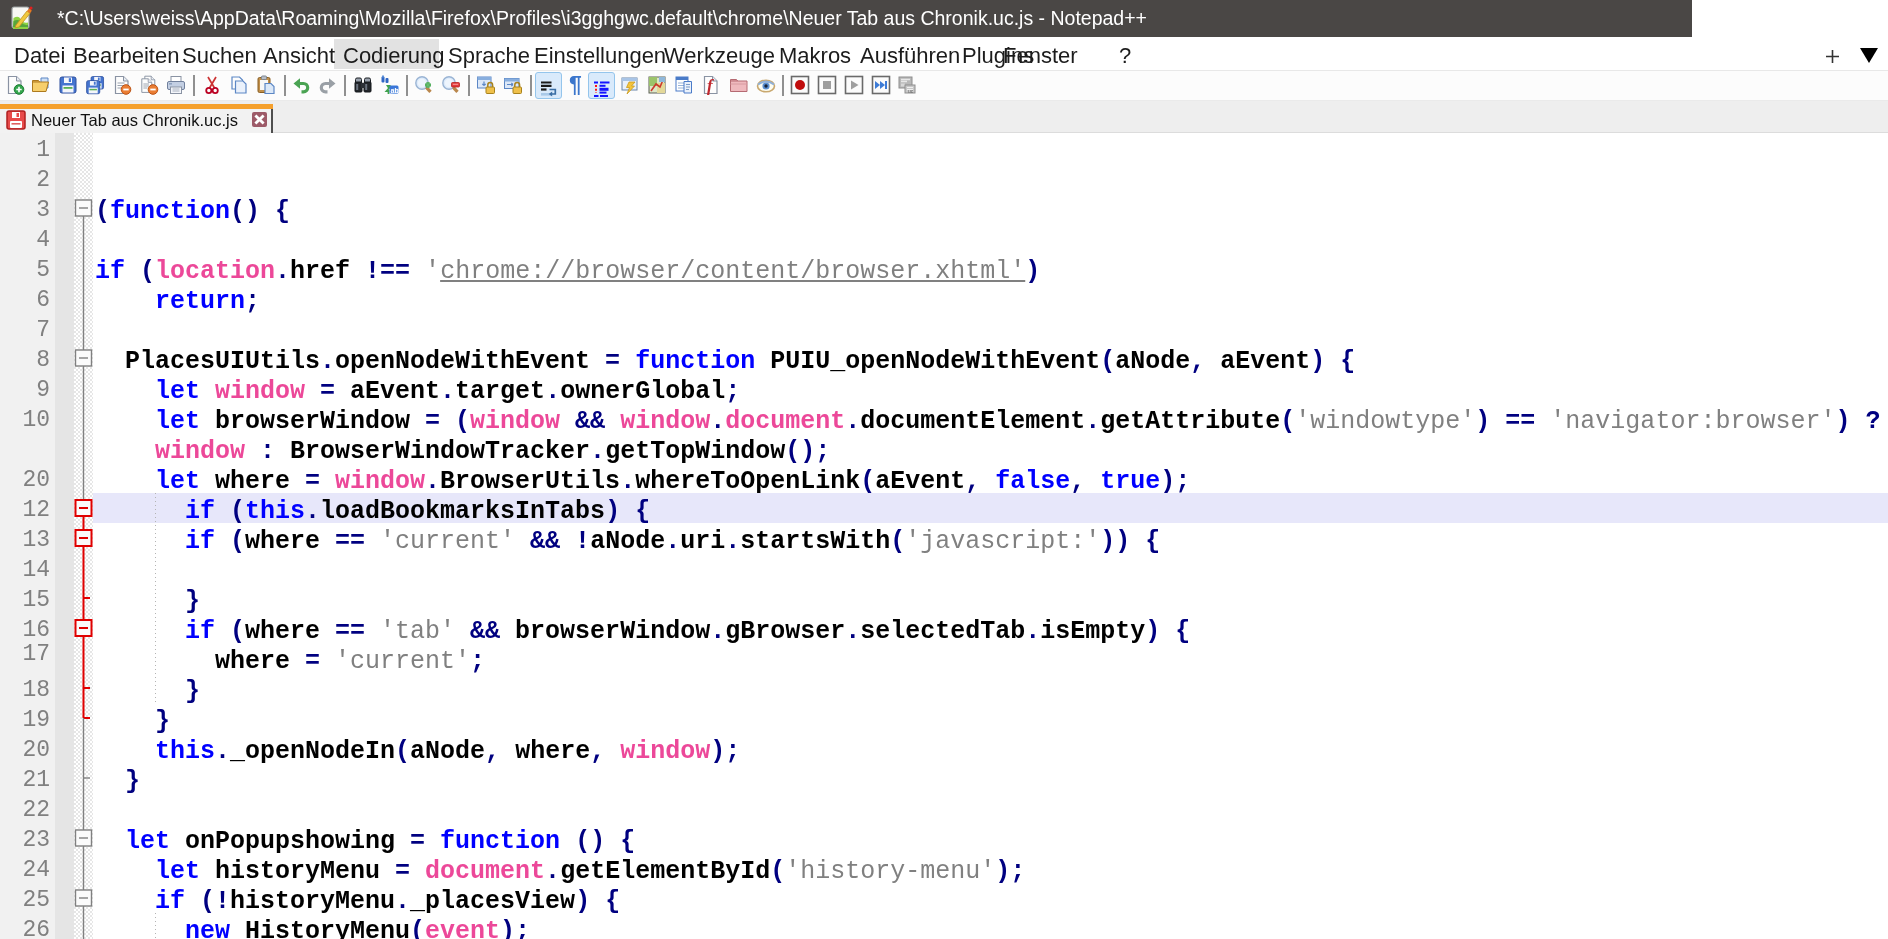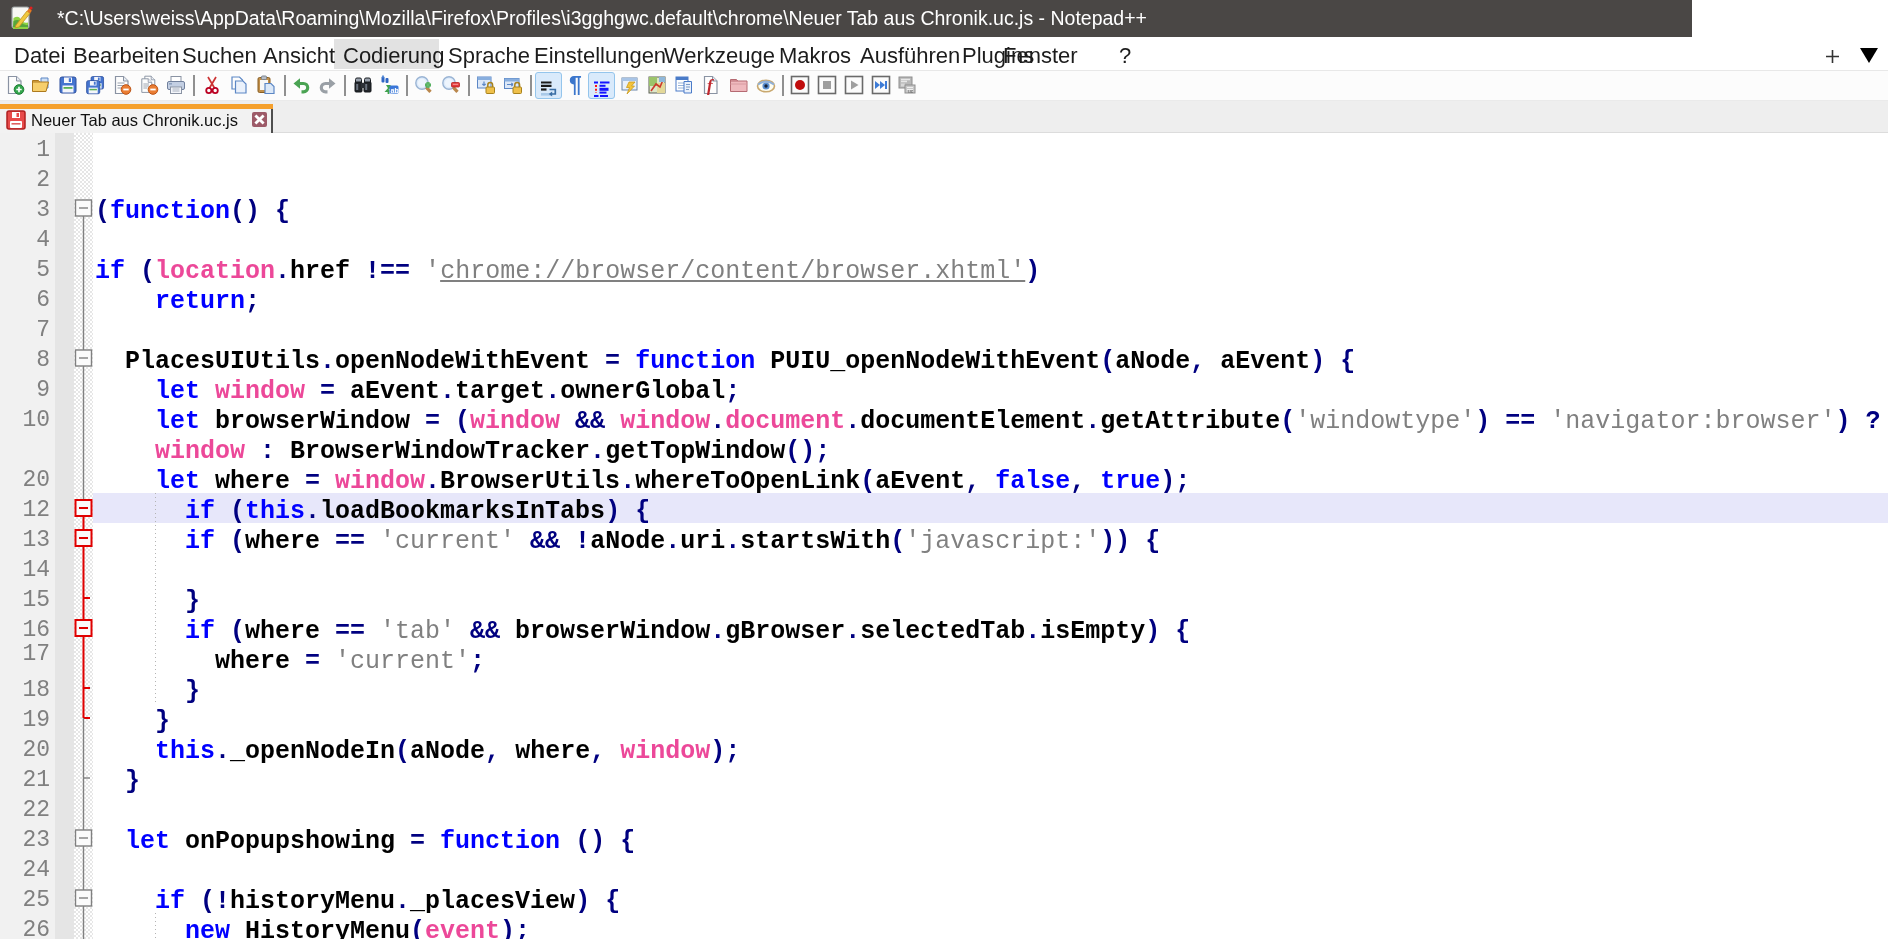--- a/index.html
+++ b/index.html
@@ -383,15 +383,16 @@
 <pre class="r" style="top:360px">      <span class="k">if</span><span class="o"> (</span><span class="k">this</span><span class="o">.</span>loadBookmarksInTabs<span class="o">) {</span></pre>
 <pre class="r" style="top:390px">      <span class="k">if</span><span class="o"> (</span>where<span class="o"> == </span><span class="s">'current'</span><span class="o"> &amp;&amp; !</span>aNode<span class="o">.</span>uri<span class="o">.</span>startsWith<span class="o">(</span><span class="s">'javascript:'</span><span class="o">)) {</span></pre>
 <pre class="r" style="top:450px">      <span class="o">}</span></pre>
 <pre class="r" style="top:480px">      <span class="k">if</span><span class="o"> (</span>where<span class="o"> == </span><span class="s">'tab'</span><span class="o"> &amp;&amp; </span>browserWindow<span class="o">.</span>gBrowser<span class="o">.</span>selectedTab<span class="o">.</span>isEmpty<span class="o">) {</span></pre>
 <pre class="r" style="top:510px">        where<span class="o"> = </span><span class="s">'current'</span><span class="o">;</span></pre>
 <pre class="r" style="top:540px">      <span class="o">}</span></pre>
 <pre class="r" style="top:570px">    <span class="o">}</span></pre>
 <pre class="r" style="top:600px">    <span class="k">this</span><span class="o">.</span>_openNodeIn<span class="o">(</span>aNode<span class="o">,</span> where<span class="o">,</span> <span class="t">window</span><span class="o">);</span></pre>
 <pre class="r" style="top:630px">  <span class="o">}</span></pre>
 <pre class="r" style="top:690px">  <span class="k">let</span> onPopupshowing<span class="o"> = </span><span class="k">function</span> <span class="o">() {</span></pre>
+<pre class="r" style="top:720px">    <span class="k">let</span> historyMenu<span class="o"> = </span><span class="t">document</span><span class="o">.</span>getElementById<span class="o">(</span><span class="s">'history-menu'</span><span class="o">);</span></pre>
 <pre class="r" style="top:750px">    <span class="k">if</span><span class="o"> (!</span>historyMenu<span class="o">.</span>_placesView<span class="o">) {</span></pre>
 <pre class="r" style="top:780px">      <span class="k">new</span> HistoryMenu<span class="o">(</span><span class="t">event</span><span class="o">);</span></pre>
 </div>
 
 </body></html>

